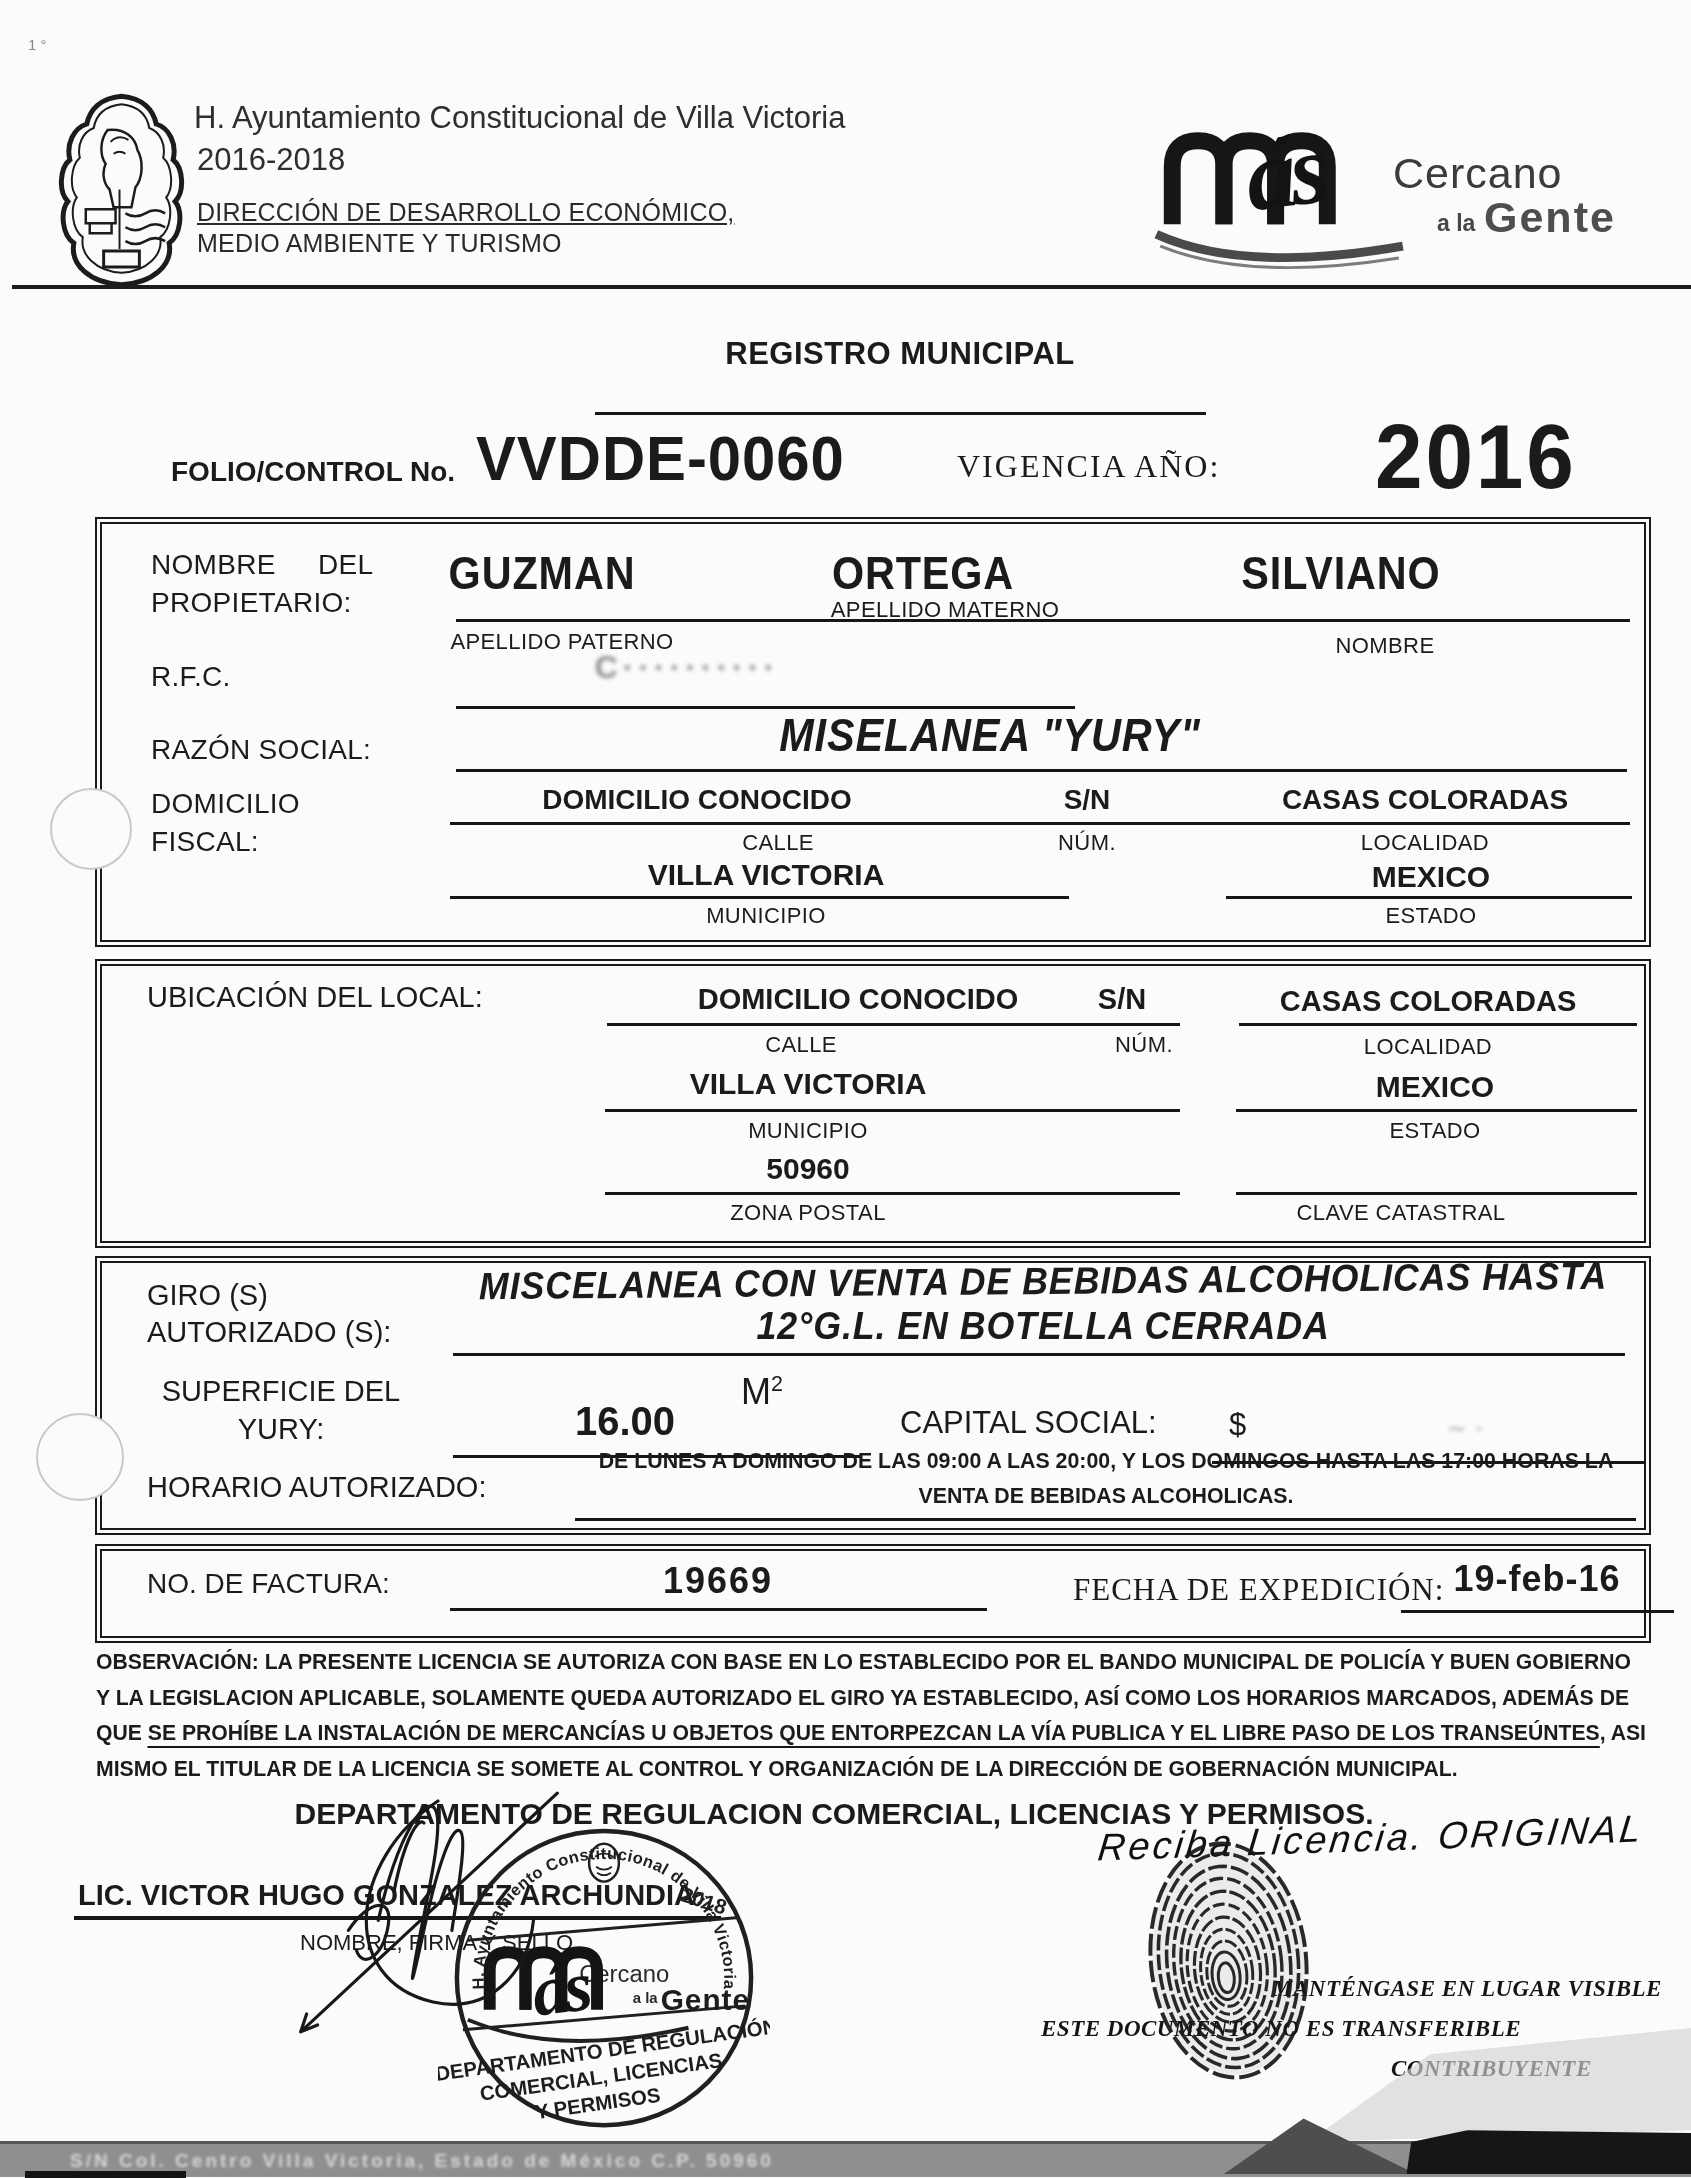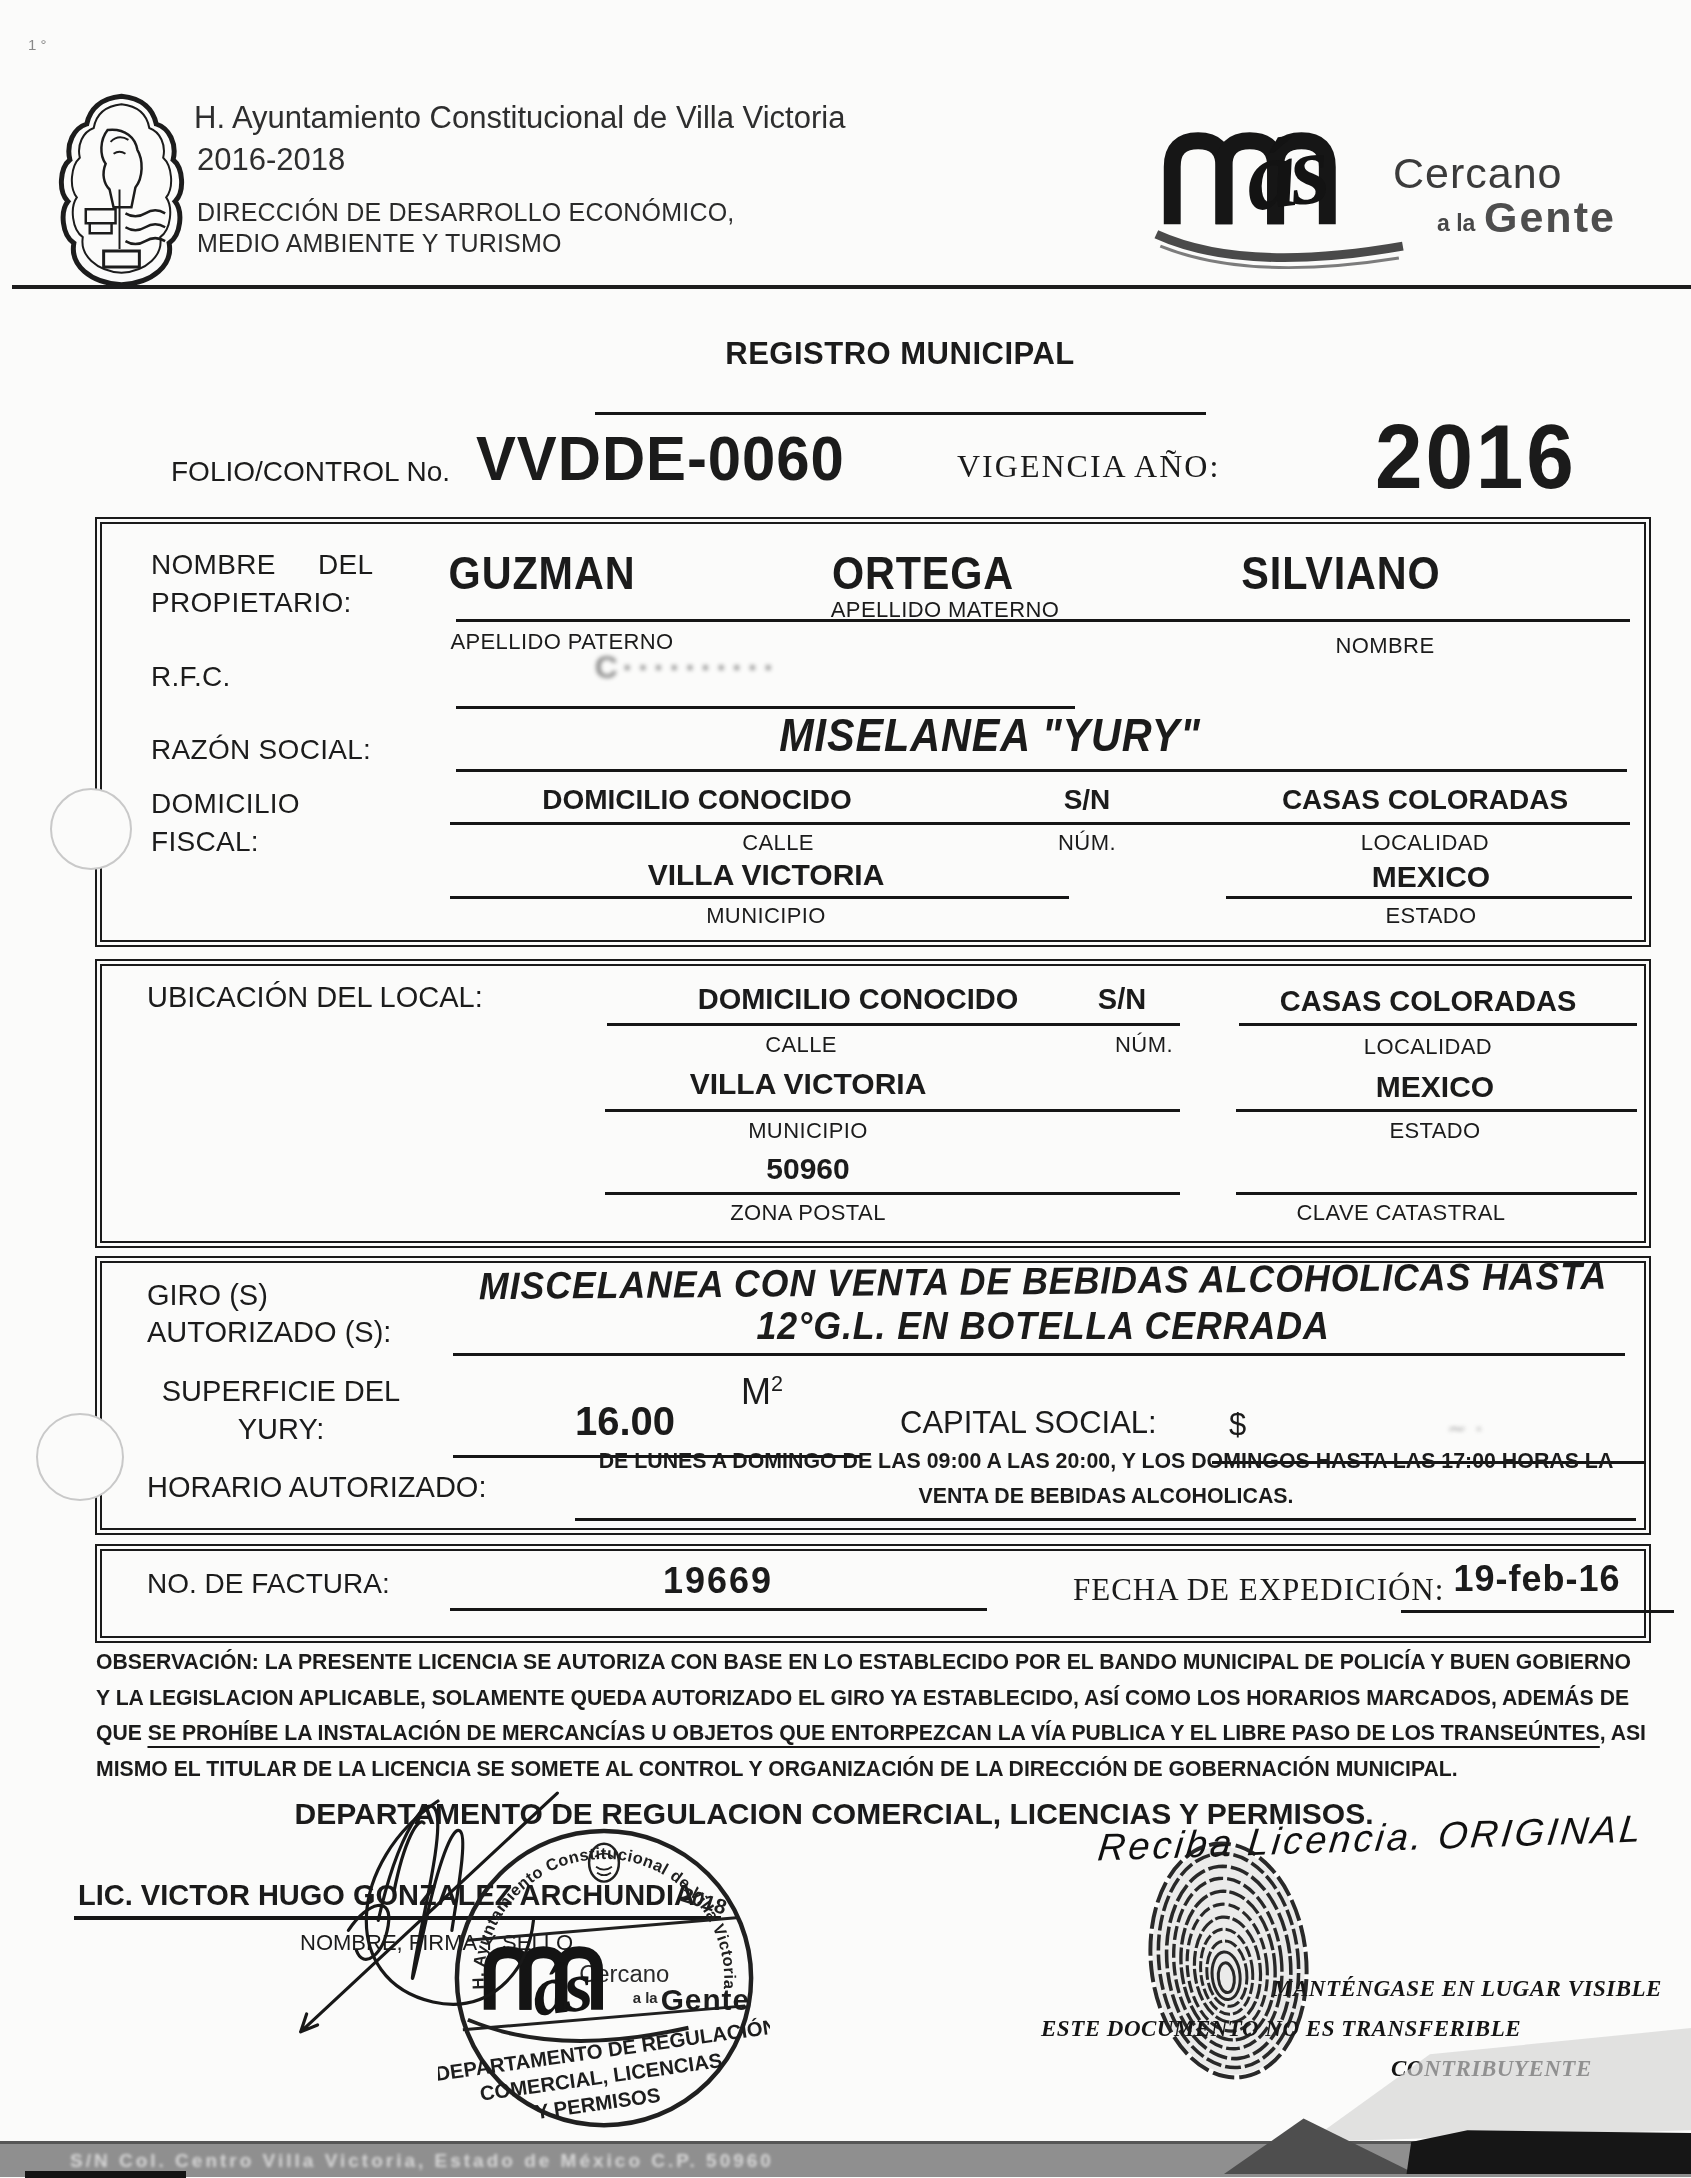--- a/index.html
+++ b/index.html
@@ -37,21 +37,21 @@
     <path d="M52,40 C44,50 44,66 50,74 C46,84 48,94 54,100 L58,118 L76,118 L80,98 C88,88 88,70 82,60 C80,48 70,38 52,40 Z" fill="none" stroke="#1c1c1c" stroke-width="2.5"></path>
     <path d="M55,52 q8,-8 18,-2 M58,64 q6,-4 12,0" fill="none" stroke="#1c1c1c" stroke-width="2"></path>
     <path d="M30,120 h30 v14 h-30 z M34,134 h22 v10 h-22 z" fill="none" stroke="#1c1c1c" stroke-width="2.5"></path>
     <path d="M70,124 q10,6 20,0 q10,-6 20,0 M70,138 q10,6 20,0 q10,-6 20,0 M70,152 q10,6 20,0 q10,-6 20,0" fill="none" stroke="#1c1c1c" stroke-width="2.5"></path>
     <path d="M48,162 h36 v16 h-36 z" rx="6" fill="none" stroke="#1c1c1c" stroke-width="3"></path>
     <path d="M64,100 L64,160" stroke="#1c1c1c" stroke-width="2"></path>
   </svg>
 
   <div class="abs" style="left:194px;top:100px;font-size:31px;color:#2e2e2e;">H. Ayuntamiento Constitucional de Villa Victoria</div>
   <div class="abs" style="left:197px;top:142px;font-size:31px;color:#2e2e2e;">2016-2018</div>
-  <div class="abs" style="left:197px;top:198px;font-size:25px;color:#2a2a2a;letter-spacing:0.2px;">DIRECCIÓN DE DESARROLLO ECONÓMICO,</div>
+  <div class="abs" style="left:197px;top:198px;font-size:25px;color:#2a2a2a;letter-spacing:0.2px;text-decoration:underline;">DIRECCIÓN DE DESARROLLO ECONÓMICO,</div>
   <div class="abs" style="left:197px;top:229px;font-size:25px;color:#2a2a2a;letter-spacing:0.2px;">MEDIO AMBIENTE Y TURISMO</div>
 
   <div class="abs" style="left:1154px;top:107px;width:498px;height:164px;">
     <div class="abs" style="left:239px;top:42px;font-size:43px;font-weight:400;color:#3b3b3b;letter-spacing:1px;">Cercano</div>
     <div class="abs" style="left:283px;top:103px;font-size:23px;font-weight:700;color:#474747;">a la</div>
     <div class="abs" style="left:330px;top:86px;font-size:43px;font-weight:700;color:#4e4e4e;letter-spacing:2px;">Gente</div>
     <svg width="279" height="164" viewBox="0 0 280 165" style="position:absolute;left:0;top:0;">
       <path d="M18,118 L18,60 Q18,34 44,34 Q70,34 70,60 L70,118" fill="none" stroke="#161616" stroke-width="17"></path>
       <path d="M70,118 L70,60 Q70,34 96,34 Q122,34 122,60 L122,118" fill="none" stroke="#161616" stroke-width="17"></path>
       <path d="M122,118 L122,60 Q122,34 148,34 Q174,34 174,60 L174,118" fill="none" stroke="#161616" stroke-width="17"></path>
@@ -59,21 +59,21 @@
       <path d="M6,140 Q95,176 246,152" fill="none" stroke="#7c7c7c" stroke-width="3"></path>
     </svg>
     <div class="abs" style="left:92px;top:8px;font-family:'Liberation Serif',serif;font-style:italic;font-weight:700;font-size:100px;color:#131313;transform:rotate(-7deg);letter-spacing:-6px;">ás</div>
   </div>
 
   <div class="abs" style="left:12px;top:285px;width:1680px;height:4px;background:#1d1d1d;"></div>
 
   <div class="abs cx b" style="left:900px;top:336px;font-size:31px;letter-spacing:0.5px;">REGISTRO MUNICIPAL</div>
   <div class="uline" style="left:595px;top:412px;width:611px;"></div>
 
-  <div class="abs" style="left:171px;top:456px;font-size:28px;">FOLIO/CONTROL No.</div>
+  <div class="abs" style="left:171px;top:456px;font-size:28px;font-weight:bold;">FOLIO/CONTROL No.</div>
   <div class="abs b" style="left:476px;top:422px;font-size:63px;letter-spacing:1px;transform:scaleX(.95);transform-origin:left;">VVDDE-0060</div>
   <div class="abs serif" style="left:957px;top:448px;font-size:32px;letter-spacing:2px;">VIGENCIA AÑO:</div>
   <div class="abs b" style="left:1375px;top:406px;font-size:90px;letter-spacing:3px;transform:scaleX(.95);transform-origin:left;">2016</div>
 
   <div class="frame" style="top:517px;height:426px;"></div>
   <div class="frame" style="top:959px;height:285px;"></div>
   <div class="frame" style="top:1256px;height:275px;"></div>
   <div class="frame" style="top:1544px;height:95px;"></div>
 
   <div class="abs lbl" style="left:151px;top:549px;">NOMBRE</div>

